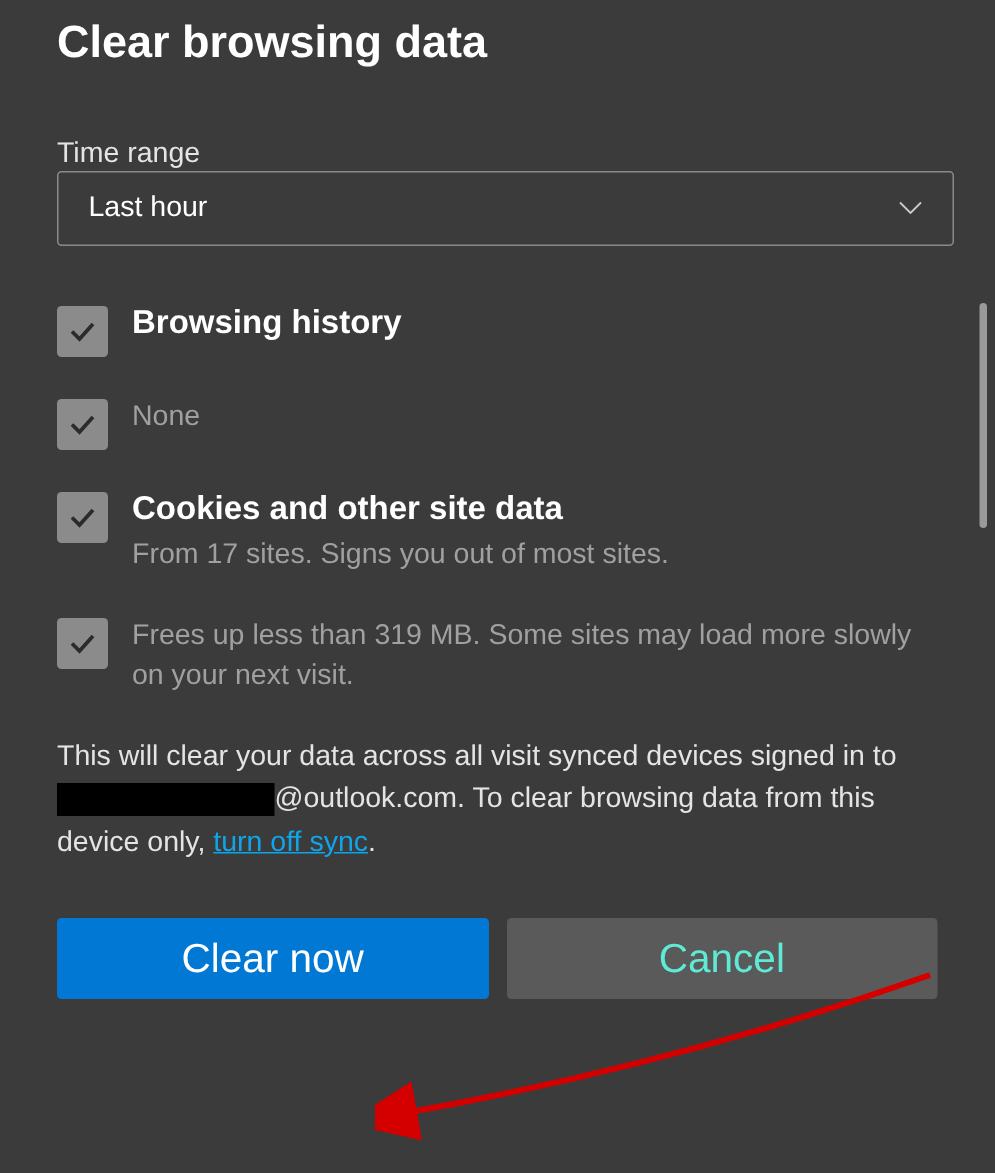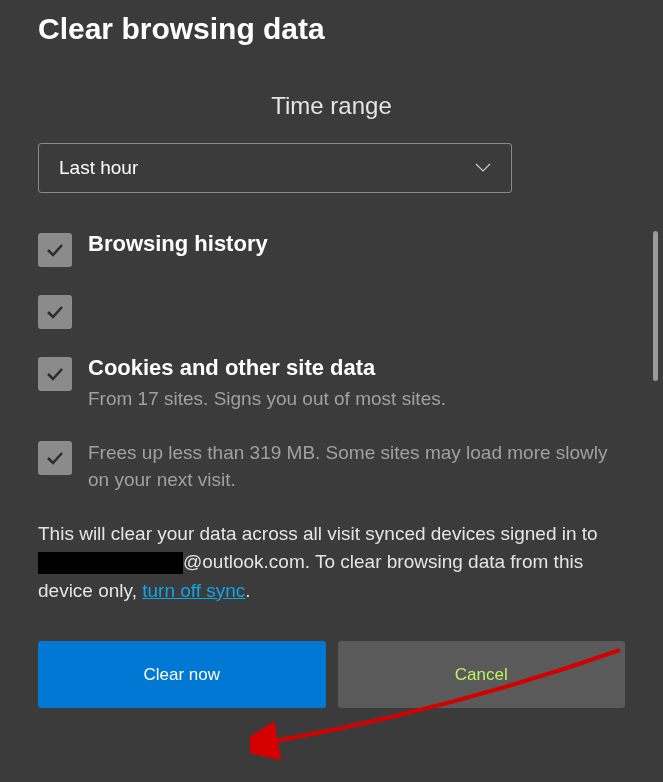--- a/index.html
+++ b/index.html
@@ -17,27 +17,26 @@
       position: relative;
       overflow: hidden;
     }
     .title {
       font-size: 30px;
       font-weight: 600;
       color: #ffffff;
       margin-bottom: 46px;
     }
     .field-label {
-      font-size: 24px;
+      font-size: 19px;
       color: #e4e4e4;
-      margin-bottom: 23px;
-      text-align: center;
+      margin-bottom: 0;
     }
     .select-box {
-      width: 474px;
+      width: 598px;
       height: 50px;
       background: #3b3b3b;
       border: 1px solid #8a8a8a;
       border-radius: 3px;
       display: flex;
       align-items: center;
       justify-content: space-between;
       padding: 0 20px;
       cursor: pointer;
       margin-bottom: 38px;
@@ -116,36 +115,36 @@
       color: #0ea5e9;
       text-decoration: underline;
       cursor: pointer;
     }
     .button-row {
       display: flex;
       gap: 12px;
     }
     .btn {
       flex: 1;
-      height: 67px;
+      height: 54px;
       display: flex;
       align-items: center;
       justify-content: center;
-      font-size: 17px;
+      font-size: 27px;
       cursor: pointer;
       border: none;
       border-radius: 3px;
     }
     .btn-primary {
       background: #0078d4;
       color: #ffffff;
     }
     .btn-secondary {
       background: #5a5a5a;
-      color: #bef264;
+      color: #5eead4;
     }
     .arrow-annotation {
       position: absolute;
       pointer-events: none;
     }
   </style>
 </head>
 <body>
 
 <h1 class="title">Clear browsing data</h1>
@@ -172,20 +171,21 @@
     </div>
   </div>
 
   <div class="option-row">
     <div class="checkbox">
       <svg class="checkmark" viewBox="0 0 20 20">
         <path d="M3 10 L8 15 L17 5" stroke="#2b2b2b" stroke-width="2.5" fill="none"></path>
       </svg>
     </div>
     <div class="option-text">
+      <div class="option-desc">None</div>
     </div>
   </div>
 
   <div class="option-row">
     <div class="checkbox">
       <svg class="checkmark" viewBox="0 0 20 20">
         <path d="M3 10 L8 15 L17 5" stroke="#2b2b2b" stroke-width="2.5" fill="none"></path>
       </svg>
     </div>
     <div class="option-text">

